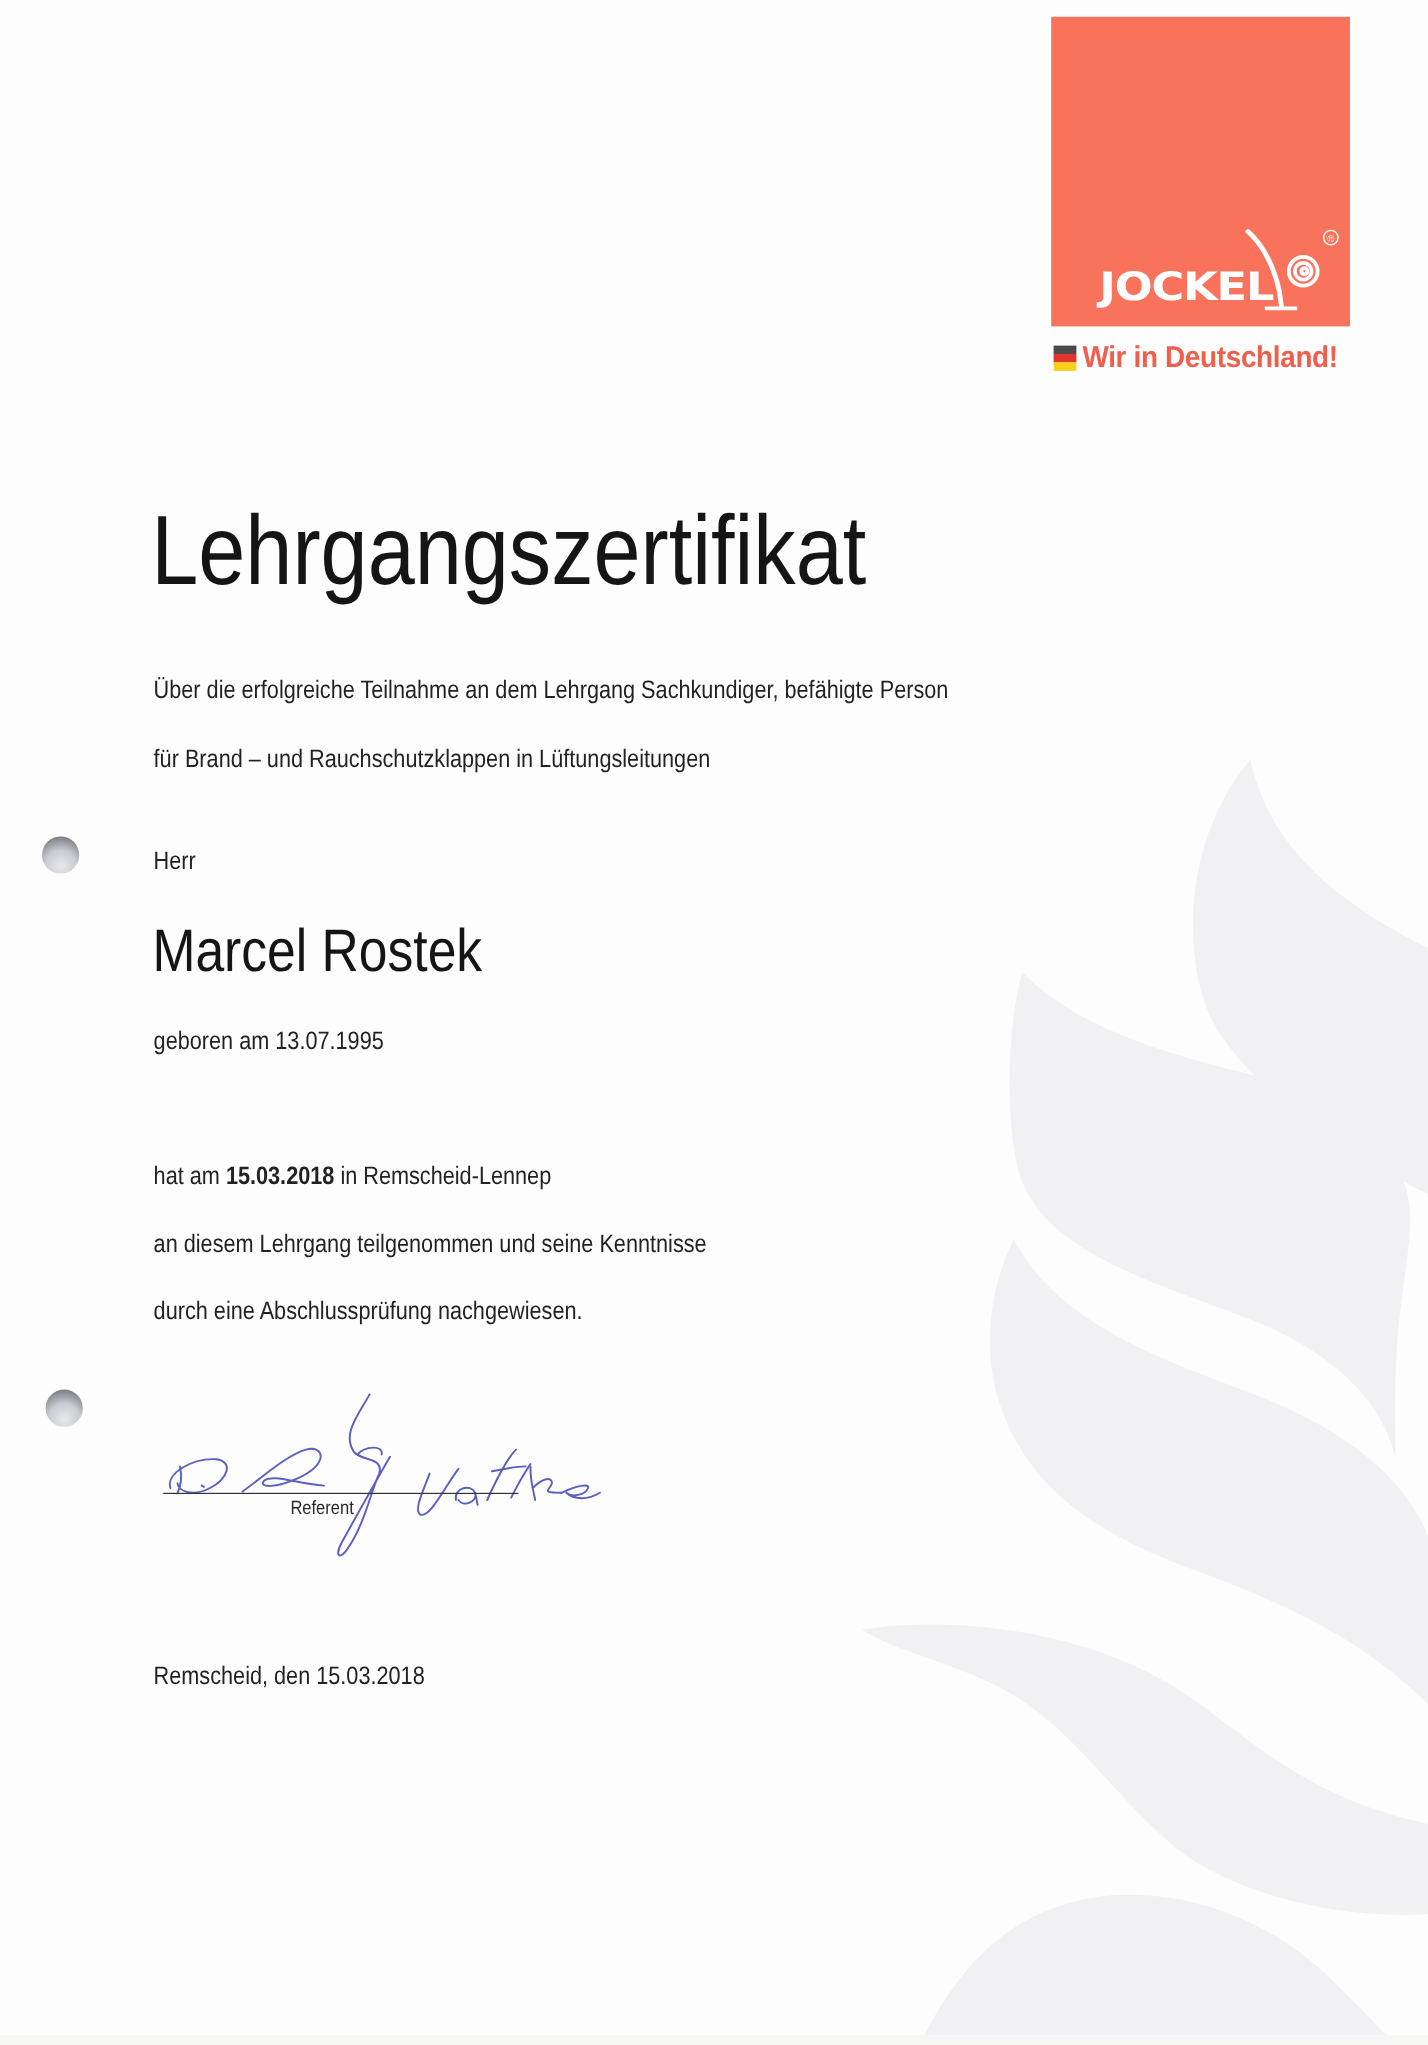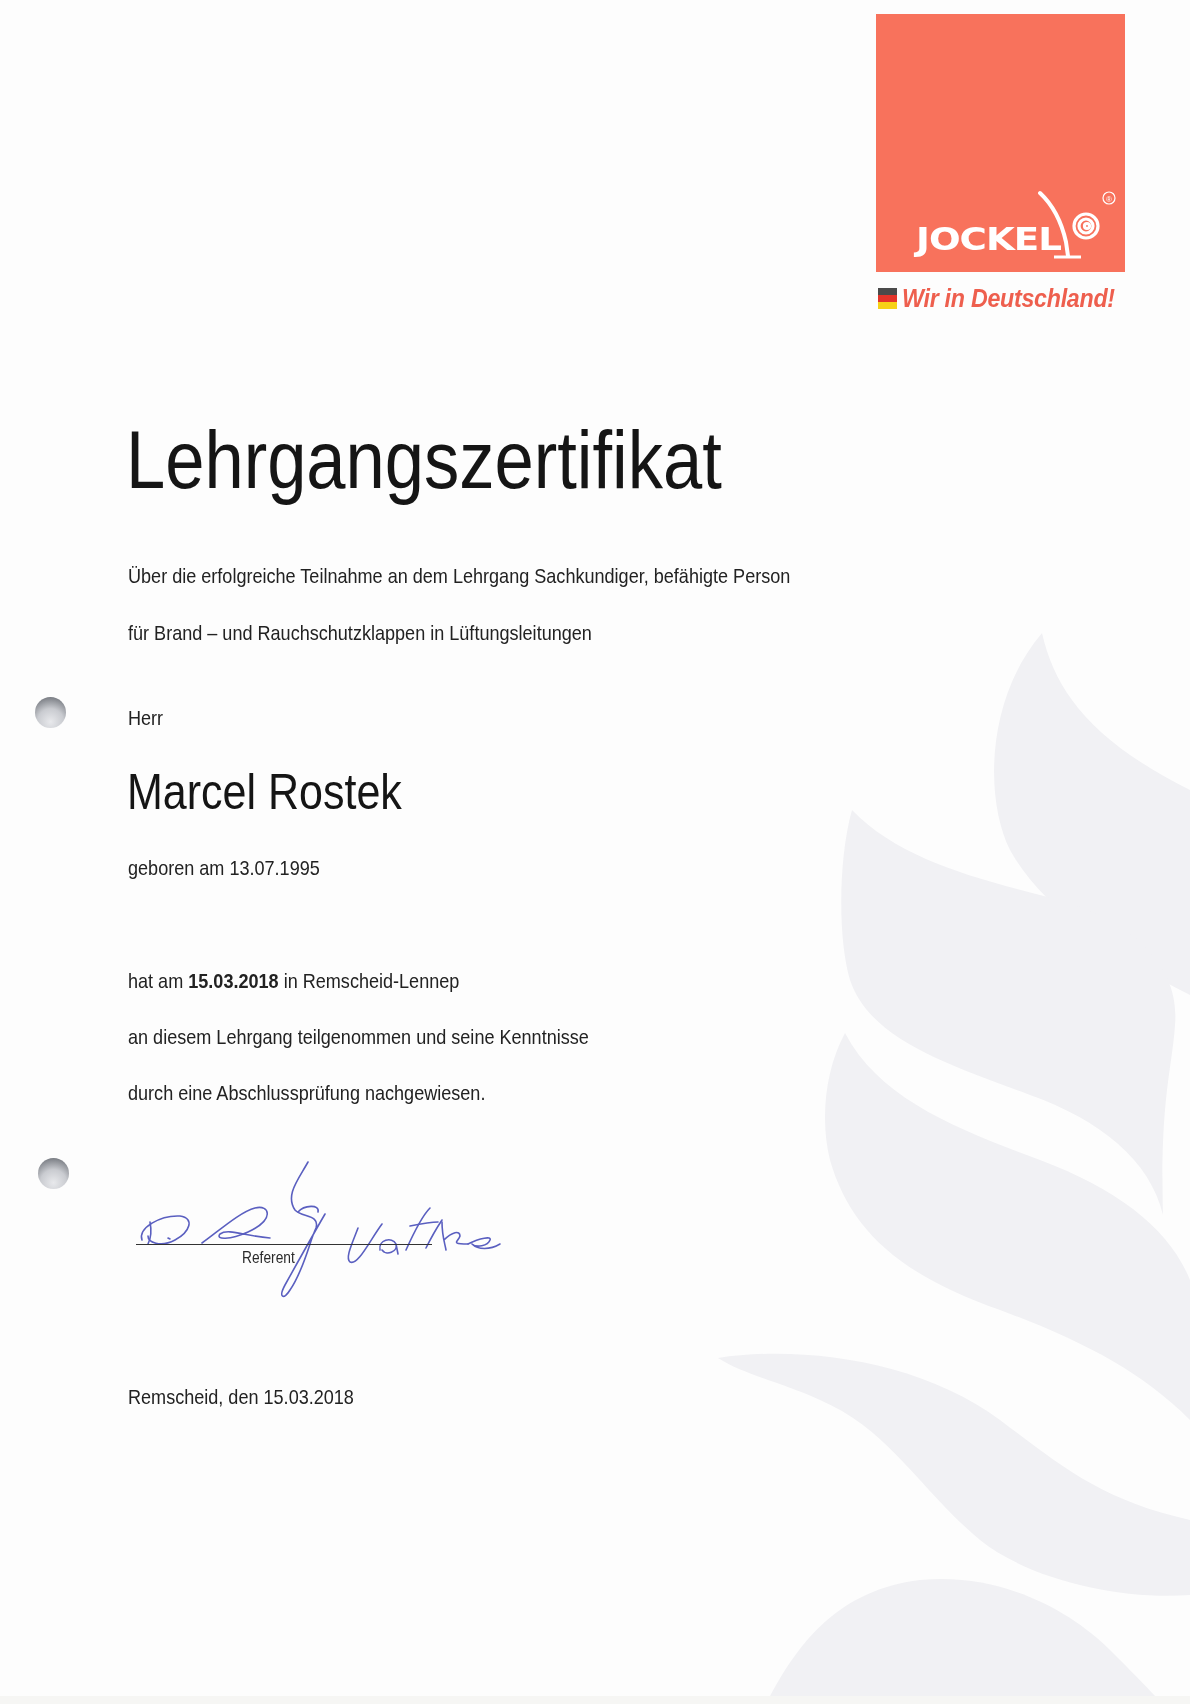--- a/index.html
+++ b/index.html
@@ -2,21 +2,21 @@
 <html><head>
 <meta charset="utf-8">
 <style>
   html, body { margin: 0; padding: 0; }
   body { width: 1190px; height: 1704px; background: #fdfdfd; position: relative; overflow: hidden; font-family: "Liberation Sans", sans-serif; color: #1c1c1c; }
   .abs { position: absolute; }
   .watermark { position: absolute; left: 0; top: 0; width: 1190px; height: 1704px; }
   .bottom-band { position: absolute; left: 0; top: 1696px; width: 1190px; height: 8px; background: #f6f6f4; }
   .logo-box { left: 876px; top: 14px; width: 249px; height: 258px; background: #f8725c; }
   .logo-svg { position: absolute; left: 0; top: 0; }
-  .tagline { left: 878px; top: 284px; height: 28px; display: flex; align-items: center; font-style: italic; }
+  .tagline { left: 878px; top: 284px; height: 28px; display: flex; align-items: center; }
   .flag { width: 19px; height: 21px; display: flex; flex-direction: column; margin-right: 5px; }
   .flag span { flex: 1; display: block; }
   .tagline-text { font-weight: bold; font-size: 25px; color: #ee5f4e; letter-spacing: -0.3px; transform: scaleX(0.93); transform-origin: left center; white-space: nowrap; }
   .cond { transform: scaleX(0.86); transform-origin: left top; white-space: nowrap; }
   .title { left: 126px; top: 410px; font-size: 82px; line-height: 100px; color: #151515; }
   .body-line { left: 128px; font-size: 21px; line-height: 26px; color: #222; }
   .name { left: 127px; top: 762px; font-size: 50px; line-height: 60px; color: #151515; }
   .bold { font-weight: bold; }
   .punch { width: 31px; height: 31px; border-radius: 50%; background: radial-gradient(circle at 50% 80%, #e8e9ec 0%, #c9cbd0 45%, #5b5f66 100%); }
   .sig-line { left: 136px; top: 1244px; width: 296px; height: 1px; background: #333; }

